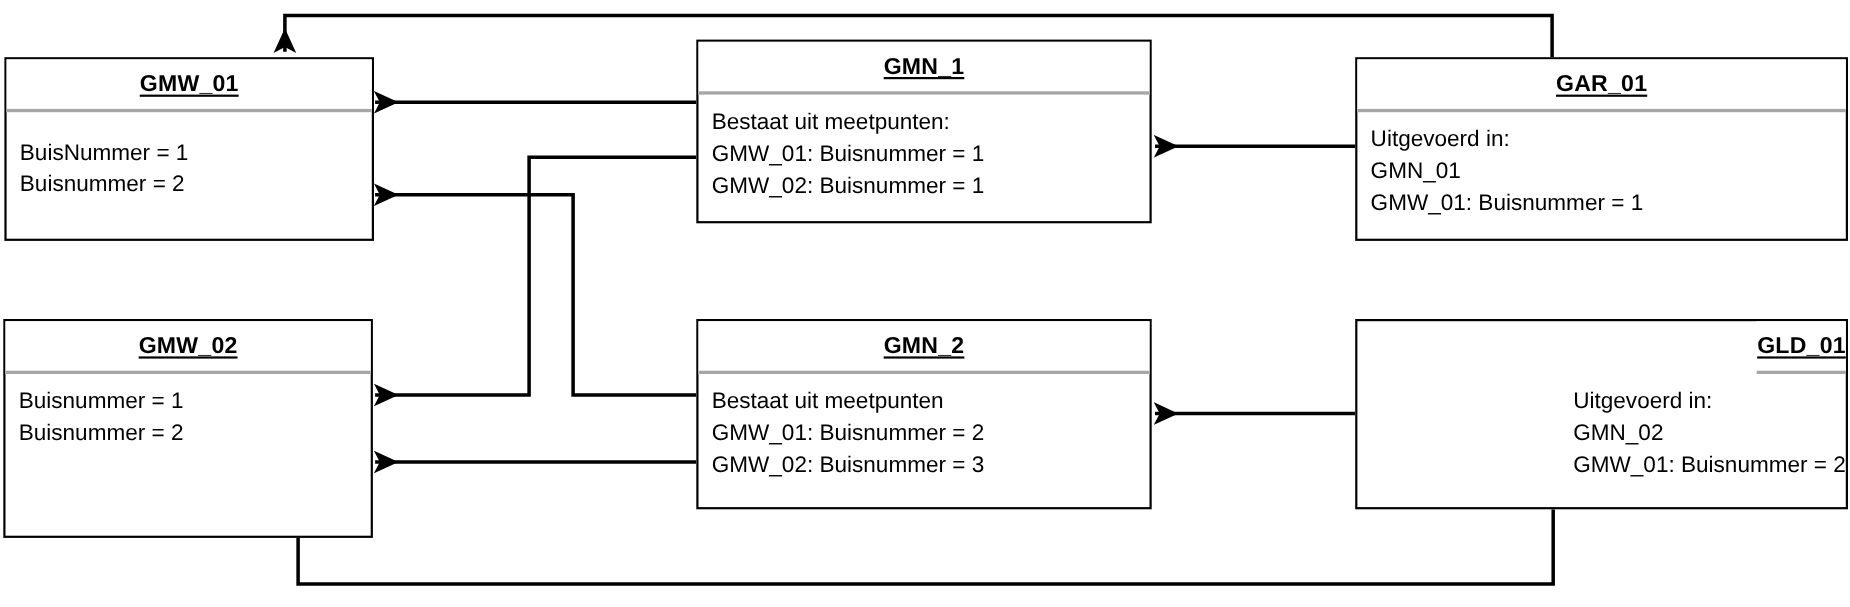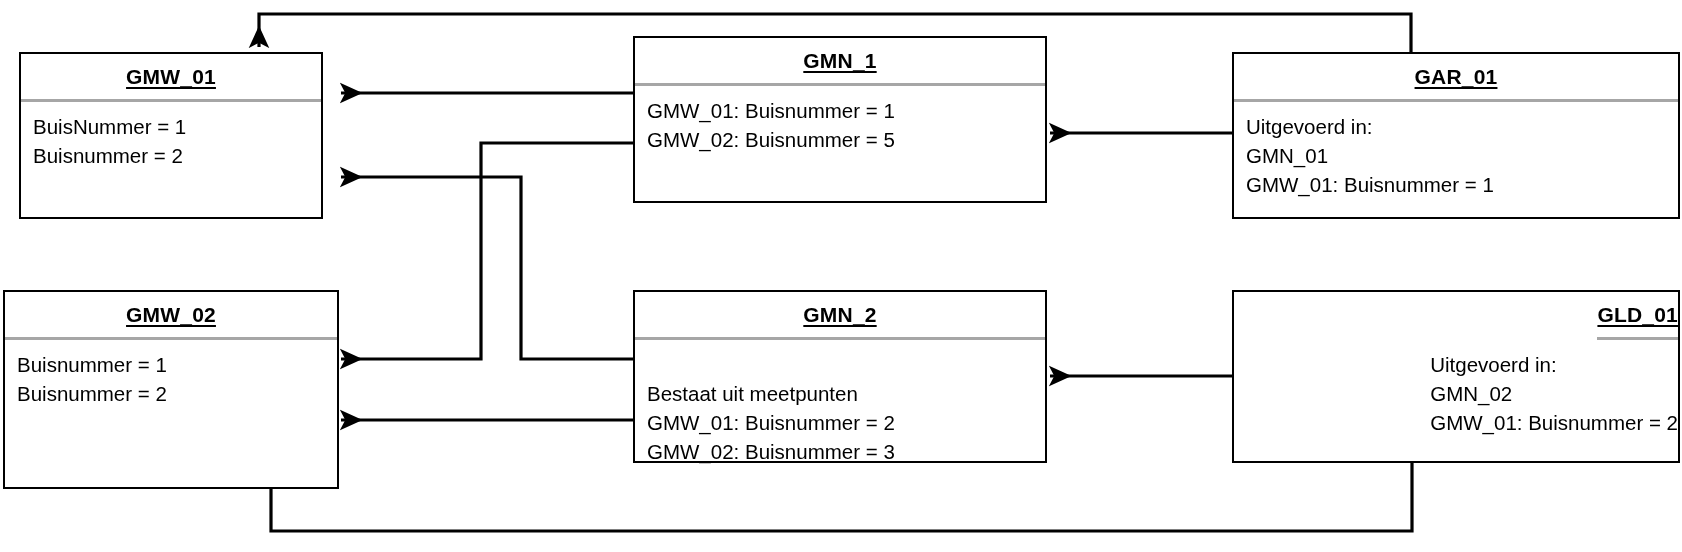--- a/index.html
+++ b/index.html
@@ -88,37 +88,38 @@
       <path d="M 633 359 L 521 359 L 521 177 L 341 177" marker-end="url(#arrowL)"></path>
 
       <path d="M 633 420 L 341 420" marker-end="url(#arrowL)"></path>
 
       <path d="M 1232 376 L 1050 376" marker-end="url(#arrowL)"></path>
 
       <path d="M 1412 463 L 1412 531 L 271 531 L 271 468" marker-end="url(#arrowL)"></path>
     </g>
   </svg>
 
-  <div class="node" style="left:19px; top:52px; width:304px; height:167px;">
+  <div class="node" style="left:4px; top:52px; width:336px; height:167px;gap:12px;">
     <div class="node-header">
       <span class="node-title">GMW_01</span>
     </div>
     <div class="node-body">
       <span class="node-line">BuisNummer = 1</span>
       <span class="node-line">Buisnummer = 2</span>
     </div>
   </div>
 
   <div class="node" style="left:633px; top:36px; width:414px; height:167px;">
     <div class="node-header">
       <span class="node-title">GMN_1</span>
     </div>
     <div class="node-body">
+      <span class="node-line">Bestaat uit meetpunten:</span>
       <span class="node-line">GMW_01: Buisnummer = 1</span>
-      <span class="node-line">GMW_02: Buisnummer = 5</span>
+      <span class="node-line">GMW_02: Buisnummer = 1</span>
     </div>
   </div>
 
   <div class="node" style="left:1232px; top:52px; width:448px; height:167px;text-align:center;">
     <div class="node-header">
       <span class="node-title">GAR_01</span>
     </div>
     <div class="node-body">
       <span class="node-line">Uitgevoerd in:</span>
       <span class="node-line">GMN_01</span>
@@ -129,21 +130,21 @@
   <div class="node" style="left:3px; top:290px; width:336px; height:199px;">
     <div class="node-header">
       <span class="node-title">GMW_02</span>
     </div>
     <div class="node-body">
       <span class="node-line">Buisnummer = 1</span>
       <span class="node-line">Buisnummer = 2</span>
     </div>
   </div>
 
-  <div class="node" style="left:633px; top:290px; width:414px; height:173px;gap:29px;">
+  <div class="node" style="left:633px; top:290px; width:414px; height:173px;">
     <div class="node-header">
       <span class="node-title">GMN_2</span>
     </div>
     <div class="node-body">
       <span class="node-line">Bestaat uit meetpunten</span>
       <span class="node-line">GMW_01: Buisnummer = 2</span>
       <span class="node-line">GMW_02: Buisnummer = 3</span>
     </div>
   </div>
 

